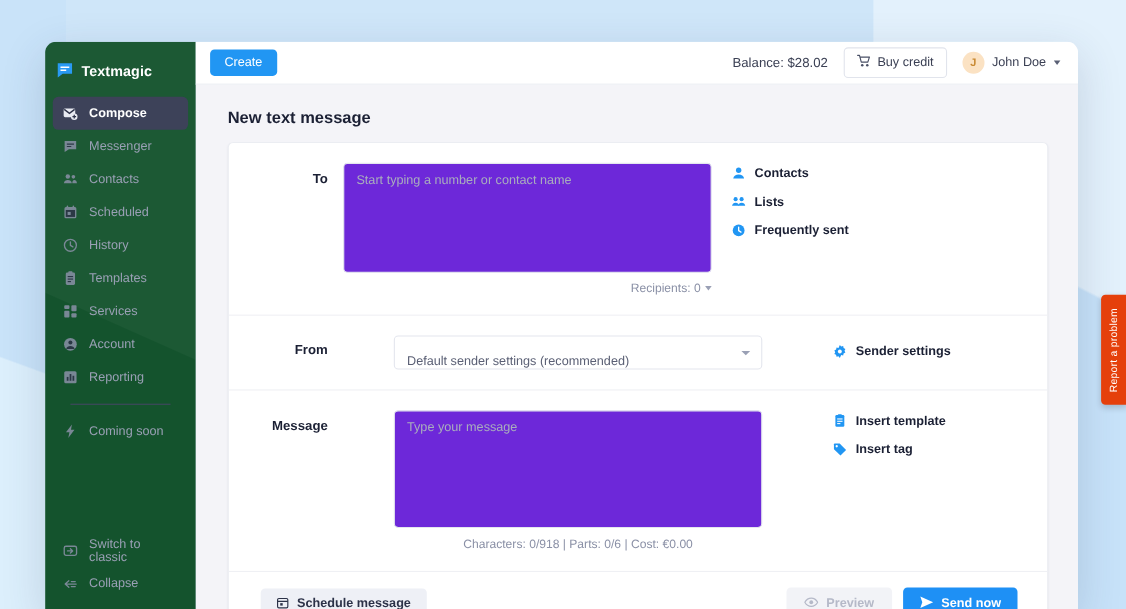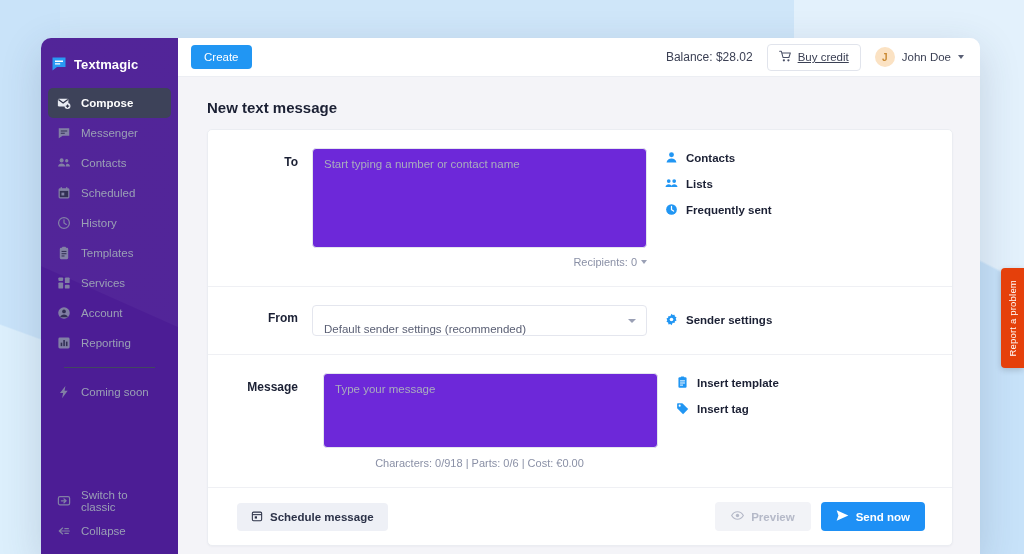--- a/index.html
+++ b/index.html
@@ -33,21 +33,21 @@
     width: 939px; height: 516px;
     border-radius: 10px 10px 0 0;
     overflow: hidden;
     display: flex;
     box-shadow: 0 12px 40px rgba(45,60,95,.18);
   }
 
   
   .sidebar {
     width: 137px;
-    background: #4c1d95;
+    background: #14532d;
     position: relative;
     flex: 0 0 137px;
     color: #a9adc0;
     overflow: hidden;
   }
   .sidebar::after {
     content: "";
     position: absolute; inset: 0;
     background: linear-gradient(204deg, rgba(255,255,255,.035) 0%, rgba(255,255,255,.035) 50%, rgba(255,255,255,0) 50.2%);
     pointer-events: none;
@@ -131,21 +131,20 @@
   .btn-buy {
     display: flex; align-items: center; gap: 6px;
     border: 1px solid #e1e4ec;
     background: #fff;
     border-radius: 4px;
     padding: 5px 11px;
     font-size: 11.5px;
     color: #3b4054;
     font-family: inherit;
     cursor: pointer;
-    text-decoration: underline;
   }
   .user {
     display: flex; align-items: center; gap: 7px;
     font-size: 11.5px; color: #3b4054; cursor: pointer;
   }
   .avatar {
     width: 20px; height: 20px; border-radius: 50%;
     background: #fbe2c3; color: #c98a33;
     display: flex; align-items: center; justify-content: center;
     font-size: 10px; font-weight: bold;
@@ -167,21 +166,21 @@
   .card {
     background: #fff;
     border: 1px solid #ebedf2;
     border-radius: 5px;
     box-shadow: 0 1px 2px rgba(50,60,90,.04);
   }
   .row {
     display: flex;
     padding: 18px 0 18px 0;
   }
-  .row + .row { border-top: 1px solid #eff0f4; }
+  .row + .row { border-top: 1px solid #eff0f4; gap: 46px; }
   .row-label {
     width: 104px;
     flex: 0 0 104px;
     text-align: right;
     padding-right: 14px;
     font-size: 12px;
     font-weight: bold;
     color: #1b2034;
     padding-top: 7px;
   }
@@ -194,21 +193,21 @@
   .field-box {
     width: 335px;
     border: 1px solid #e4e6ee;
     border-radius: 4px;
     background: #6d28d9;
     font-size: 11.5px;
     color: #a9adbd;
     padding: 9px 11px;
   }
   .field-to { height: 100px; }
-  .field-msg { height: 75px; margin-left: 11px; }
+  .field-msg { height: 107px; }
   .select-box {
     width: 335px;
     height: 31px;
     border: 1px solid #e4e6ee;
     border-radius: 4px;
     background: #fff;
     font-size: 11.5px;
     color: #5b6075;
     padding: 0 24px 0 11px;
     display: flex; align-items: flex-end;

